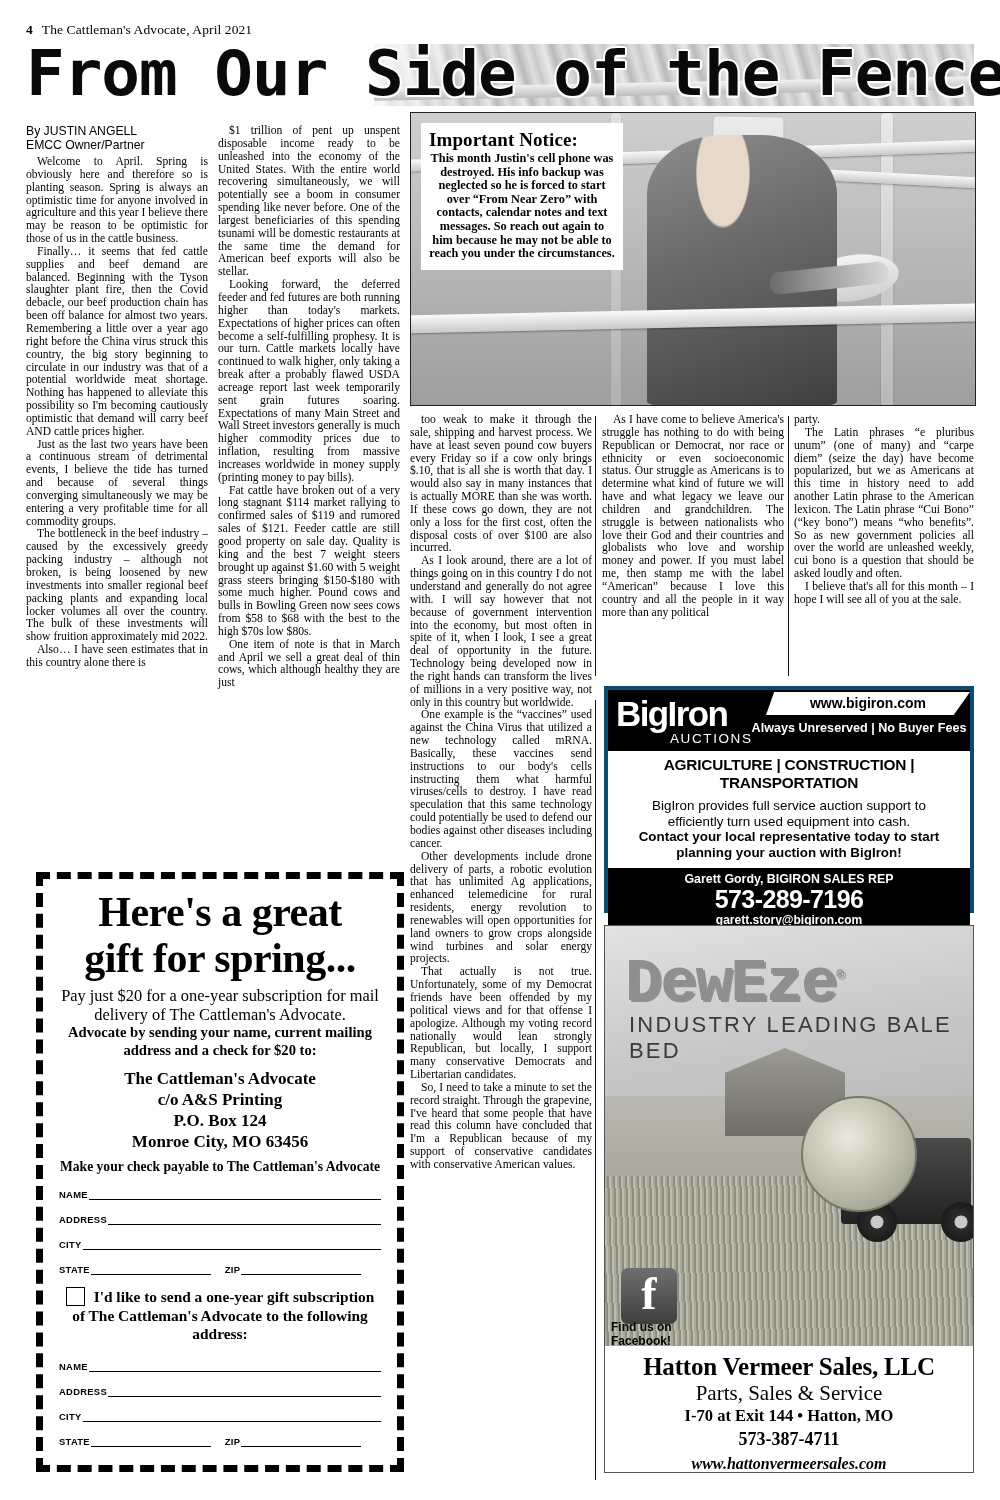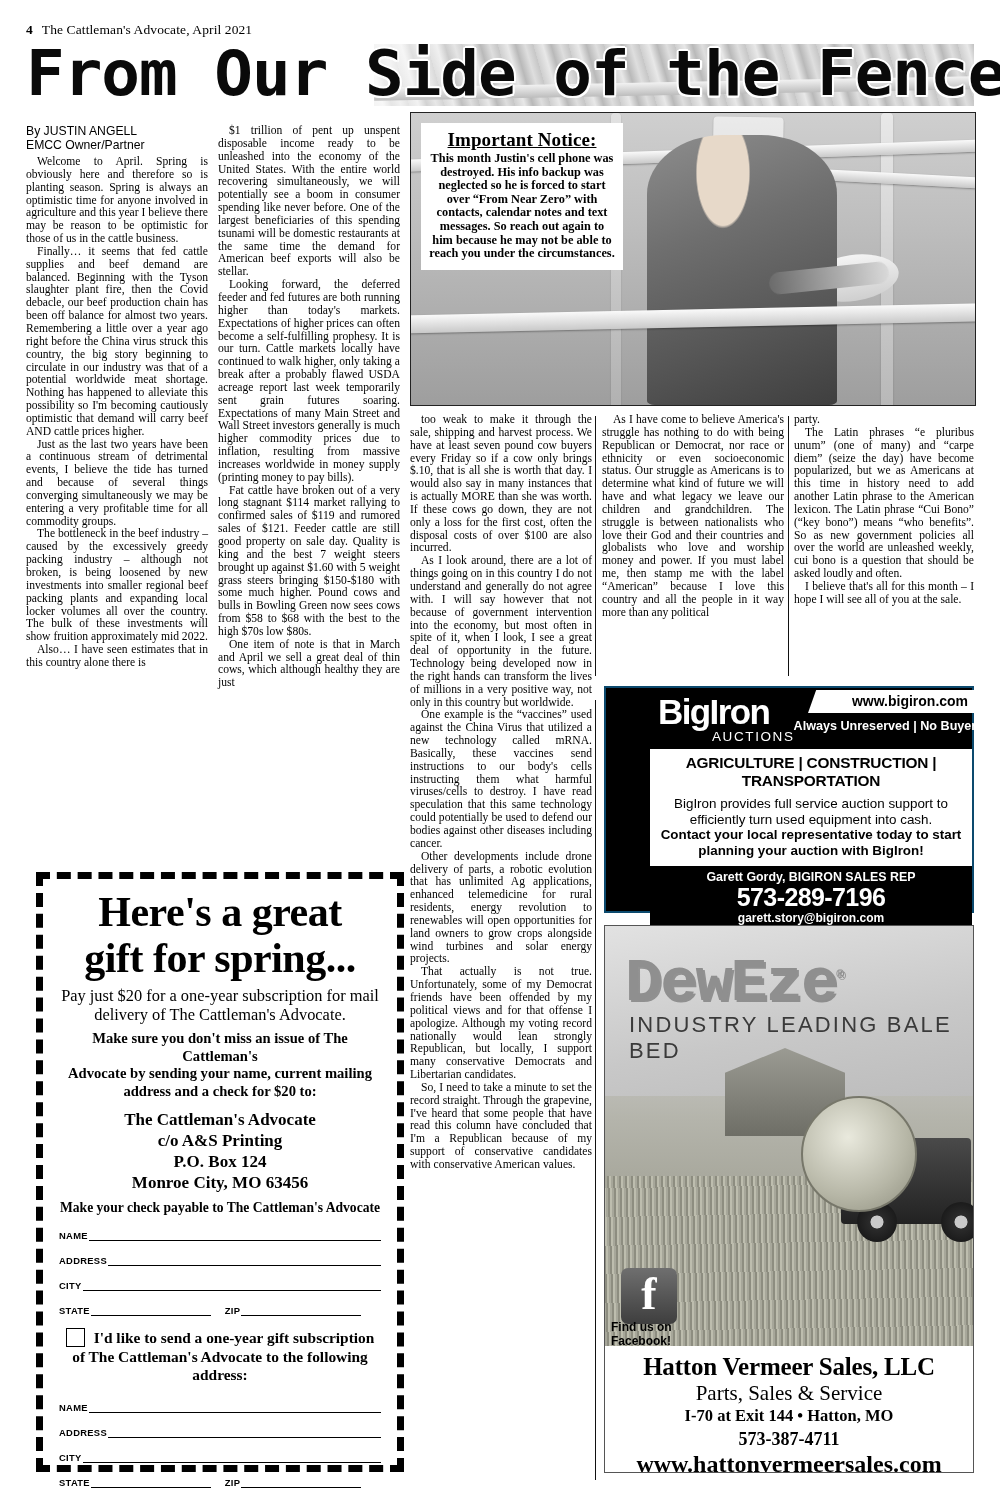--- a/index.html
+++ b/index.html
@@ -53,25 +53,25 @@
   .r6{left:200px;top:0px;width:10px;height:300px;opacity:.45;}
   .figure{position:absolute;left:236px;top:22px;width:190px;height:270px;
      background:radial-gradient(ellipse at 40% 14%, #e7d9c9 0 16%, rgba(231,217,201,0) 17%),
                 linear-gradient(160deg,#8d8d8d 0%,#6f6f6f 35%,#565656 70%,#3f3f3f 100%);
      border-radius:40% 40% 8px 8px / 22% 22% 4px 4px;filter:blur(.2px);}
   .figure:after{content:"";position:absolute;left:122px;top:132px;width:120px;height:22px;border-radius:11px;
      background:linear-gradient(90deg,#6b6b6b,#d9d9d9);transform:rotate(-6deg);}
   .cow{position:absolute;left:396px;top:142px;width:92px;height:46px;border-radius:50%;
      background:linear-gradient(180deg,#f4f4f4,#cfcfcf);transform:rotate(-8deg);}
   .notice{position:absolute;left:10px;top:10px;width:202px;background:#fff;padding:6px 8px 9px;box-sizing:border-box;}
-  .notice h2{margin:0 0 1px;font-family:"Liberation Serif",serif;font-size:19px;font-weight:700;text-align:center;letter-spacing:.1px;text-decoration:underline;}
+  .notice h2{margin:0 0 1px;font-family:"Liberation Serif",serif;font-size:19px;font-weight:700;text-align:left;letter-spacing:.1px;}
   .notice p{margin:0;font-family:"Liberation Serif",serif;font-size:12.3px;line-height:13.6px;font-weight:700;text-align:center;}
 
   
-  .bigiron{position:absolute;left:604px;top:686px;width:370px;height:227px;border:2px solid #0c4a6e;box-sizing:border-box;background:#000;padding-left:44px;}
+  .bigiron{position:absolute;left:604px;top:686px;width:370px;height:227px;border:4px solid #0c4a6e;box-sizing:border-box;background:#000;}
   .bi-top{position:relative;height:61px;background:#000;}
   .bi-logo{position:absolute;left:8px;top:4px;color:#fff;font-family:"Liberation Sans",sans-serif;font-weight:700;font-size:35px;letter-spacing:-1.6px;line-height:40px;}
   .bi-auctions{position:absolute;left:62px;top:41px;color:#fff;font-family:"Liberation Sans",sans-serif;font-weight:400;font-size:13.5px;letter-spacing:1.6px;}
   .bi-ribbon{position:absolute;left:158px;top:2px;width:204px;height:23px;background:#fff;
      clip-path:polygon(4% 0,100% 0,92% 100%,0 100%);}
   .bi-ribbon span{display:block;text-align:center;line-height:23px;font-family:"Liberation Sans",sans-serif;font-weight:700;font-size:14px;color:#000;}
   .bi-tag{position:absolute;left:140px;top:31px;width:222px;text-align:center;color:#fff;font-family:"Liberation Sans",sans-serif;font-weight:700;font-size:12.6px;}
   .bi-mid{background:#fff;padding:5px 6px 8px;}
   .bi-cats{text-align:center;font-family:"Liberation Sans",sans-serif;font-weight:700;font-size:15.4px;letter-spacing:-.2px;margin-bottom:6px;}
   .bi-body{text-align:center;font-family:"Liberation Sans",sans-serif;font-size:13.4px;line-height:15.6px;}
@@ -101,21 +101,21 @@
   .dw-wheel{position:absolute;width:40px;height:40px;border-radius:50%;background:radial-gradient(circle,#c9c9c9 0 22%,#2b2b2b 24%,#111 100%);}
   .dw-fb{position:absolute;left:16px;bottom:22px;width:56px;height:56px;border-radius:7px;
      background:linear-gradient(180deg,#6f6f6f,#3e3e3e);display:flex;align-items:center;justify-content:center;}
   .dw-fb span{color:#fff;font-family:"Liberation Serif",serif;font-weight:700;font-size:46px;line-height:46px;margin-top:-4px;}
   .dw-fbtext{position:absolute;left:6px;bottom:-2px;font-family:Liberation Sans, sans-serif;font-weight:700;font-size:12px;line-height:14px;color:#000;}
   .dw-info{text-align:center;padding:6px 4px 0;}
   .dw-name{font-family:"Liberation Serif",serif;font-weight:700;font-size:25px;line-height:29px;letter-spacing:-.2px;}
   .dw-parts{font-family:"Liberation Serif",serif;font-weight:400;font-size:21px;line-height:25px;}
   .dw-addr{font-family:"Liberation Serif",serif;font-weight:700;font-size:16.5px;line-height:20px;}
   .dw-phone{font-family:"Liberation Serif",serif;font-weight:700;font-size:18px;line-height:26px;}
-  .dw-web{font-family:"Liberation Serif",serif;font-weight:700;font-size:24px;line-height:24px;}
+  .dw-web{font-family:"Liberation Serif",serif;font-weight:700;font-size:16px;line-height:24px;font-style:italic;}
 
   
   .coupon{position:absolute;left:36px;top:872px;width:368px;height:600px;box-sizing:border-box;
      background:#fff;padding:10px 16px;
      border:7px dashed #000;}
   .cp-h{text-align:center;font-family:"Liberation Serif",serif;font-weight:700;font-size:42px;line-height:46px;letter-spacing:-.5px;}
   .cp-pay{text-align:center;font-family:"Liberation Serif",serif;font-size:16.4px;line-height:19px;margin-top:5px;}
   .cp-make{text-align:center;font-family:"Liberation Serif",serif;font-weight:700;font-size:14.6px;line-height:17.5px;margin-top:6px;}
   .cp-addr{text-align:center;font-family:"Liberation Serif",serif;font-weight:700;font-size:17px;line-height:21px;margin-top:9px;}
   .cp-check{text-align:center;font-family:"Liberation Serif",serif;font-weight:700;font-size:13.6px;margin-top:7px;}
@@ -253,21 +253,20 @@
       <div class="dw-phone">573-387-4711</div>
       <div class="dw-web">www.hattonvermeersales.com</div>
     </div>
   </div>
 
   <div class="coupon">
     <div class="cp-h">Here's a great</div>
     <div class="cp-h">gift for spring...</div>
     <div class="cp-pay">Pay just $20 for a one-year subscription for mail</div>
     <div class="cp-pay" style="margin-top:0">delivery of The Cattleman's Advocate.</div>
-    <div class="cp-make">Make sure you don't miss an issue of The Cattleman's</div>
     <div class="cp-make" style="margin-top:0">Advocate by sending your name, current mailing</div>
     <div class="cp-make" style="margin-top:0">address and a check for $20 to:</div>
     <div class="cp-addr">The Cattleman's Advocate</div>
     <div class="cp-addr" style="margin-top:0">c/o A&amp;S Printing</div>
     <div class="cp-addr" style="margin-top:0">P.O. Box 124</div>
     <div class="cp-addr" style="margin-top:0">Monroe City, MO 63456</div>
     <div class="cp-check">Make your check payable to The Cattleman's Advocate</div>
 
     <div class="fld">
       <span class="lbl">NAME</span>

